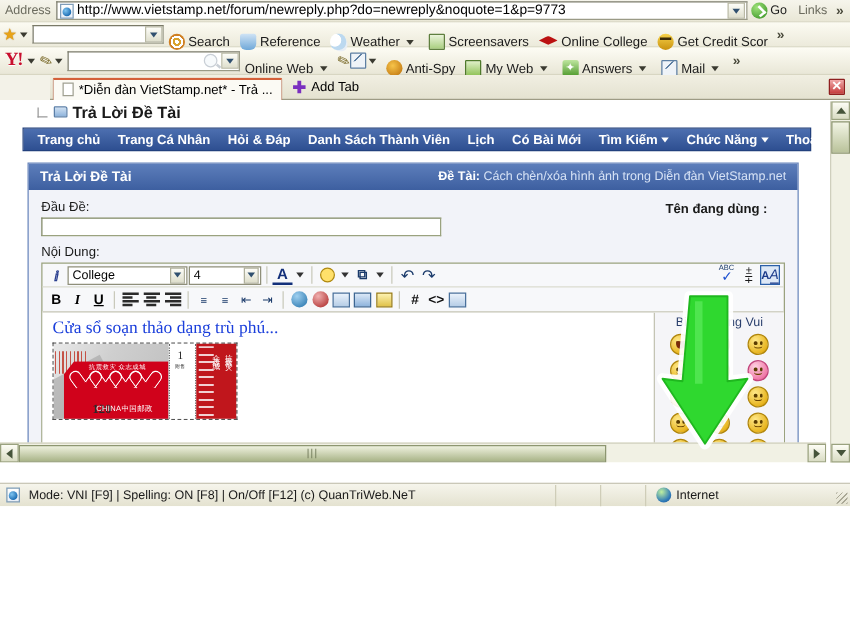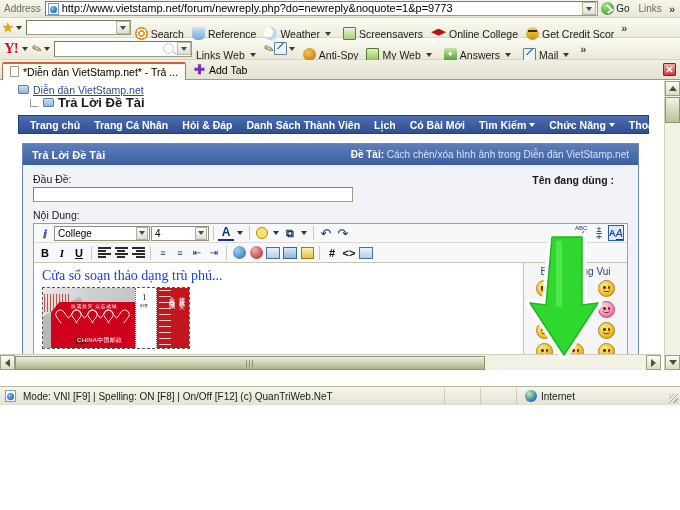--- a/index.html
+++ b/index.html
@@ -110,21 +110,21 @@
   .ico-answers { background:linear-gradient(#bfe6a0,#4f9a2c); border-radius:2px; color:#fff; font-size:9px; text-align:center; line-height:13px; }
   .ico-mail { background:#eef3f8; border:1px solid #5d7fa3; border-radius:1px; }
   .ico-mail:after{content:"";position:absolute;left:0;top:0;right:0;height:6px;
     background:linear-gradient(135deg,transparent 45%,#5d7fa3 46% 54%,transparent 55%);}
 
   
   #tab-row {
     height:20px;
     background:linear-gradient(#f1efe2,#e4e2d0);
     border-bottom:1px solid #9d9b84;
-    padding:0 2px; position:relative;
+    padding:0 2px; position:relative;margin-left:40px;
   }
   .tab {
     height:18px; margin-top:2px; display:flex; align-items:center; gap:4px;
     padding:0 7px; font-size:10.5px; white-space:nowrap;
     background:#fbfaf4; border:1px solid #b8745a; border-bottom:none;
     border-top:2px solid #d4603a;
     border-radius:2px 2px 0 0; max-width:200px; overflow:hidden;
   }
   .tab-pg { width:9px;height:11px;background:#fff;border:1px solid #a0a090; flex:0 0 auto;}
   .addtab { display:flex; align-items:center; gap:4px; padding:0 8px; font-size:10.5px; }
@@ -411,21 +411,21 @@
     <span class="mini-drop"></span>
     <span class="pencil">✎</span>
     <span class="mini-drop"></span>
     <div id="y-search">
       <span class="mag"></span>
       <span class="combo-arrow">
           <i></i>
         </span>
     </div>
     <div class="tb-item">
-      <span>Links Web</span>
+      <span>Online Web</span>
       <span class="mini-drop"></span>
     </div>
     <span class="pencil">✎</span>
     <span class="ico ico-mail"></span>
     <span class="mini-drop"></span>
     <div class="tb-item">
       <span class="ico ico-antispy"></span>
       <span>Anti-Spy</span>
     </div>
     <div class="tb-item">
@@ -456,24 +456,20 @@
       <span>Add Tab</span>
     </div>
     <div id="tab-close">✕</div>
   </div>
 </div>
 
 <div id="viewport">
   <div id="page">
 
     <div id="crumbs">
-      <div class="crumb-row">
-        <span class="fold"></span>
-        <span class="crumb-link">Diễn đàn VietStamp.net</span>
-      </div>
       <div class="crumb-row r2">
         <span class="elbow"></span>
         <span class="fold"></span>
         <span id="crumb-current">Trả Lời Đề Tài</span>
       </div>
     </div>
 
     <div id="navbar">
       <div class="nav-item">
           <span>Trang chủ</span>

